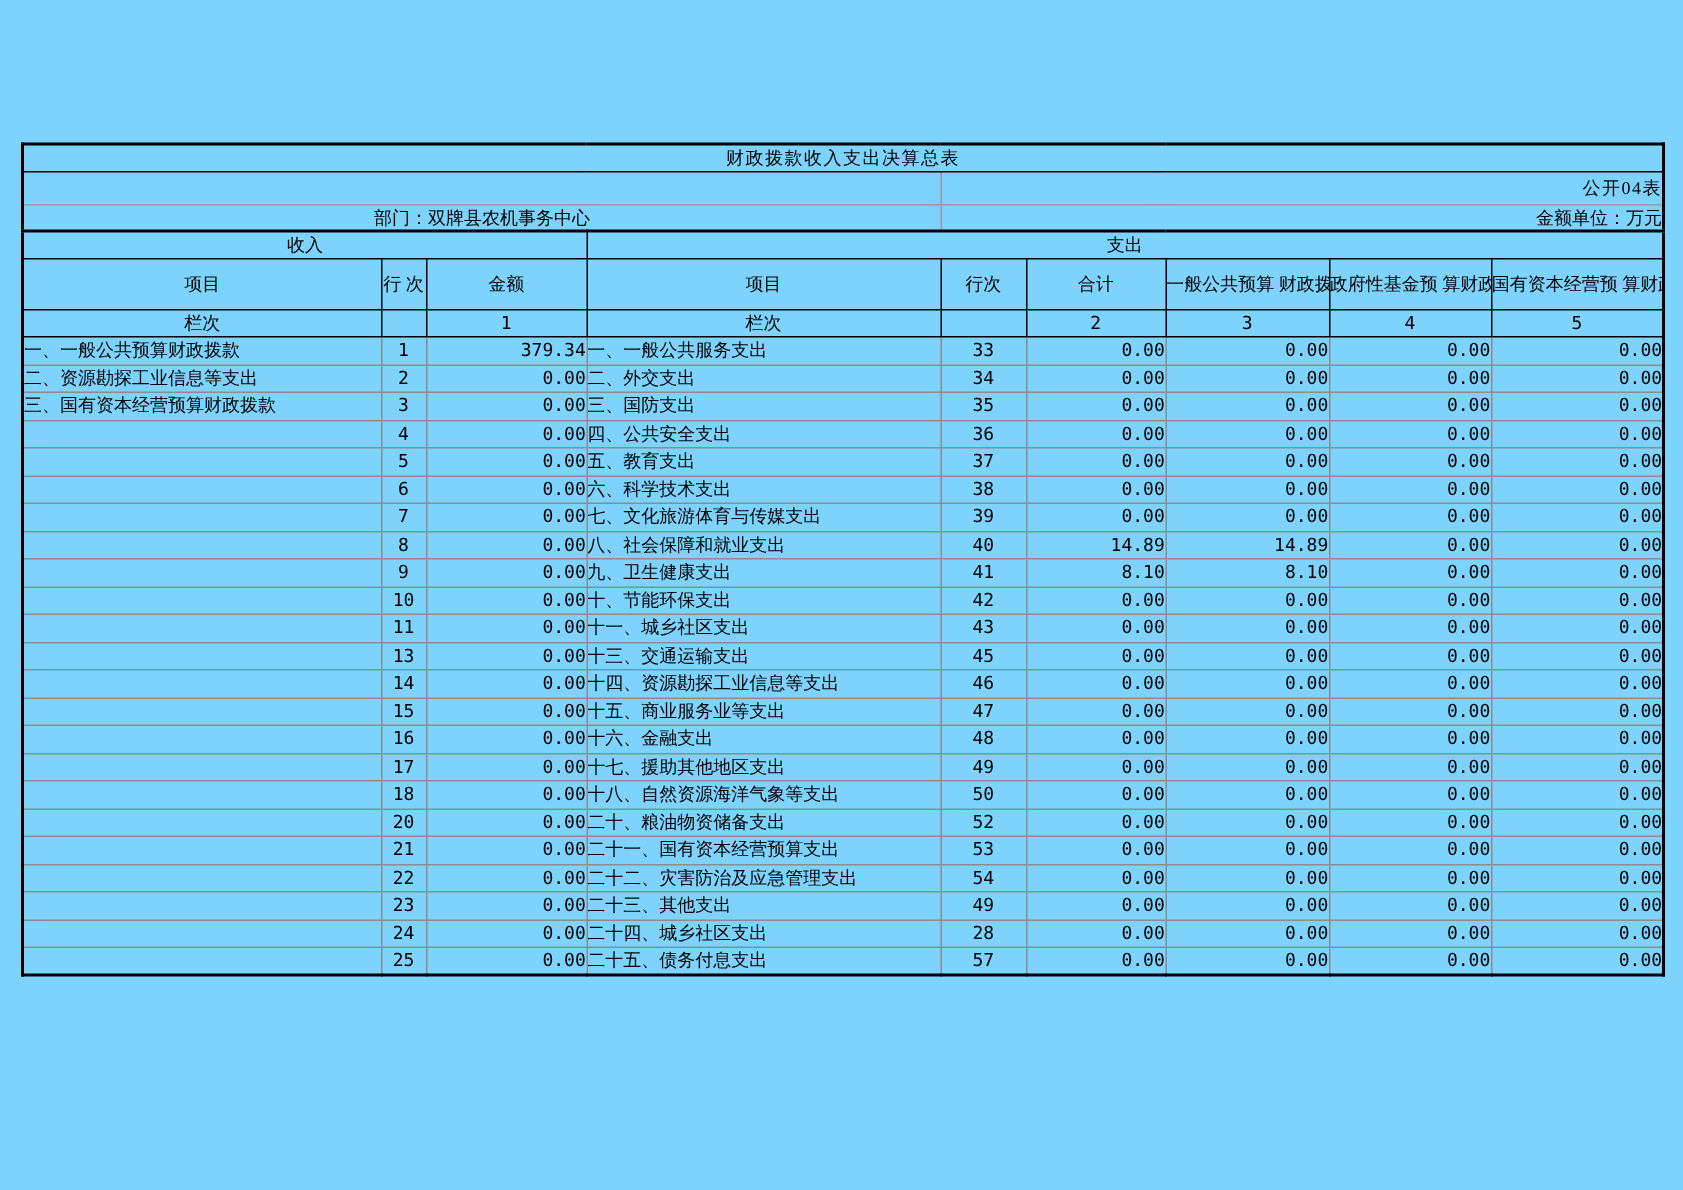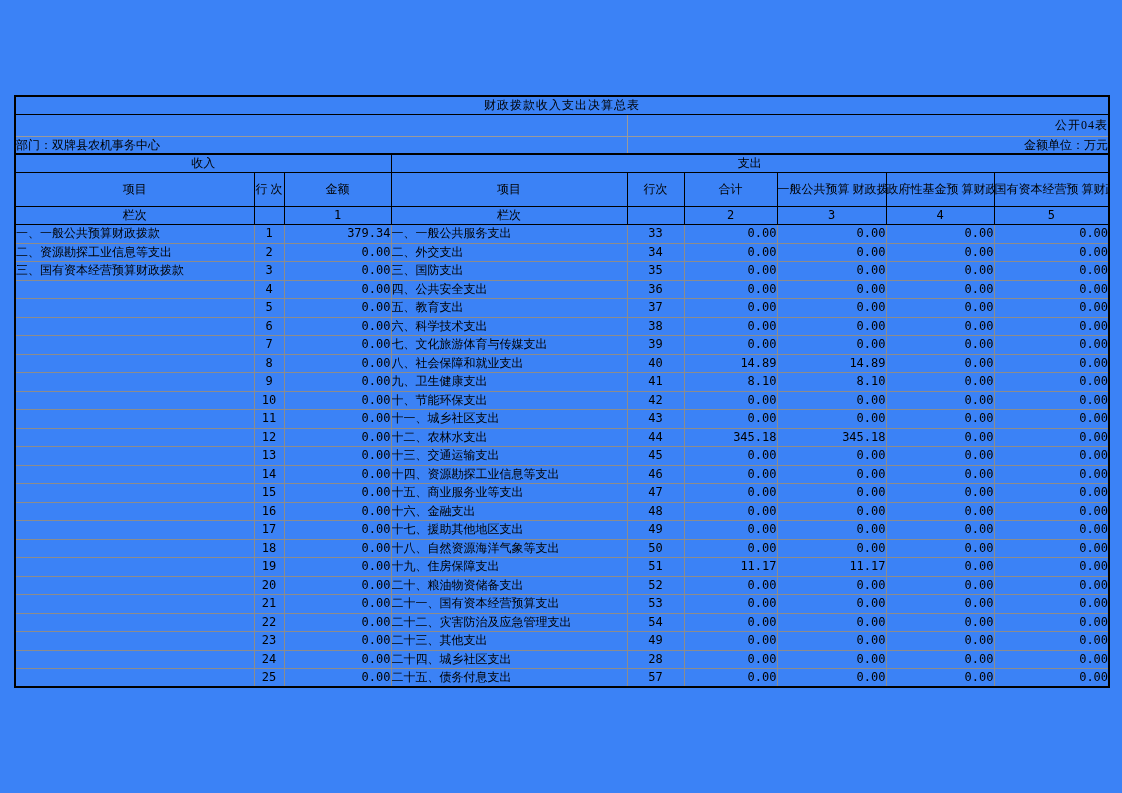--- a/index.html
+++ b/index.html
@@ -1,36 +1,36 @@
 <!DOCTYPE html>
 <html><head>
 <meta charset="utf-8">
 <style>
   html,body{margin:0;padding:0;background:#fff;}
-  .page{position:relative;width:1122px;height:793px;background:#3b82f6;overflow:hidden;color:#000;}
+  .page{position:relative;width:1122px;height:793px;background:#7dd3fc;overflow:hidden;color:#000;}
   table.sheet{
     position:absolute;left:14px;top:95px;width:1094px;
     border-collapse:collapse;table-layout:fixed;
     border:2px solid #000;
     font-family:"Liberation Serif","DejaVu Serif",serif;
     color:#000;
   }
   table.sheet td, table.sheet th{
     overflow:hidden;white-space:nowrap;font-weight:normal;padding:0;
     font-size:12px;line-height:1.25;vertical-align:middle;
   }
   
   .t-title{height:17px;text-align:center;font-weight:bold;font-size:14px;
     border-bottom:1px solid #000;letter-spacing:1px;}
   .r-code td{height:21px;border-bottom:1px solid #9a9a9a;}
   .r-dept td{height:16px;border-bottom:2px solid #000;}
   .meta-split{border-right:1px solid #9a9a9a;}
   .meta-right{text-align:right;padding-right:3px;margin-top:38px;}
   .code-text{font-weight:bold;font-size:13px;letter-spacing:1px;}
-  .dept-text{text-align:left;padding-left:3px;}
+  .dept-text{text-align:center;padding-left:3px;}
   
   .r-sec th{height:17px;border:1px solid #000;text-align:center;font-size:13px;}
   .r-cols th{height:33px;border:1px solid #000;text-align:center;white-space:pre-line;line-height:1.35;}
   .r-idx td{height:17px;border:1px solid #000;text-align:center;}
   .idx-num{font-family:"DejaVu Sans Mono","Liberation Mono",monospace;font-size:11px;}
   
   .data-row{height:18.5px;}
   .data-row td{border:1px solid #8c8c8c;}
   .c-item{text-align:left;padding-left:3px;}
   .c-line{text-align:center;font-family:"DejaVu Sans Mono","Liberation Mono",monospace;font-size:11px;}
@@ -212,31 +212,20 @@
           <td class="c-num">0.00</td>
           <td class="c-item">十一、城乡社区支出</td>
           <td class="c-line">43</td>
           <td class="c-num">0.00</td>
           <td class="c-num">0.00</td>
           <td class="c-num">0.00</td>
           <td class="c-num">0.00</td>
         </tr>
         <tr class="data-row">
           <td class="c-item"></td>
-          <td class="c-line">12</td>
-          <td class="c-num">0.00</td>
-          <td class="c-item">十二、农林水支出</td>
-          <td class="c-line">44</td>
-          <td class="c-num">345.18</td>
-          <td class="c-num">345.18</td>
-          <td class="c-num">0.00</td>
-          <td class="c-num">0.00</td>
-        </tr>
-        <tr class="data-row">
-          <td class="c-item"></td>
           <td class="c-line">13</td>
           <td class="c-num">0.00</td>
           <td class="c-item">十三、交通运输支出</td>
           <td class="c-line">45</td>
           <td class="c-num">0.00</td>
           <td class="c-num">0.00</td>
           <td class="c-num">0.00</td>
           <td class="c-num">0.00</td>
         </tr>
         <tr class="data-row">
@@ -284,31 +273,20 @@
           <td class="c-num">0.00</td>
         </tr>
         <tr class="data-row">
           <td class="c-item"></td>
           <td class="c-line">18</td>
           <td class="c-num">0.00</td>
           <td class="c-item">十八、自然资源海洋气象等支出</td>
           <td class="c-line">50</td>
           <td class="c-num">0.00</td>
           <td class="c-num">0.00</td>
-          <td class="c-num">0.00</td>
-          <td class="c-num">0.00</td>
-        </tr>
-        <tr class="data-row">
-          <td class="c-item"></td>
-          <td class="c-line">19</td>
-          <td class="c-num">0.00</td>
-          <td class="c-item">十九、住房保障支出</td>
-          <td class="c-line">51</td>
-          <td class="c-num">11.17</td>
-          <td class="c-num">11.17</td>
           <td class="c-num">0.00</td>
           <td class="c-num">0.00</td>
         </tr>
         <tr class="data-row">
           <td class="c-item"></td>
           <td class="c-line">20</td>
           <td class="c-num">0.00</td>
           <td class="c-item">二十、粮油物资储备支出</td>
           <td class="c-line">52</td>
           <td class="c-num">0.00</td>

